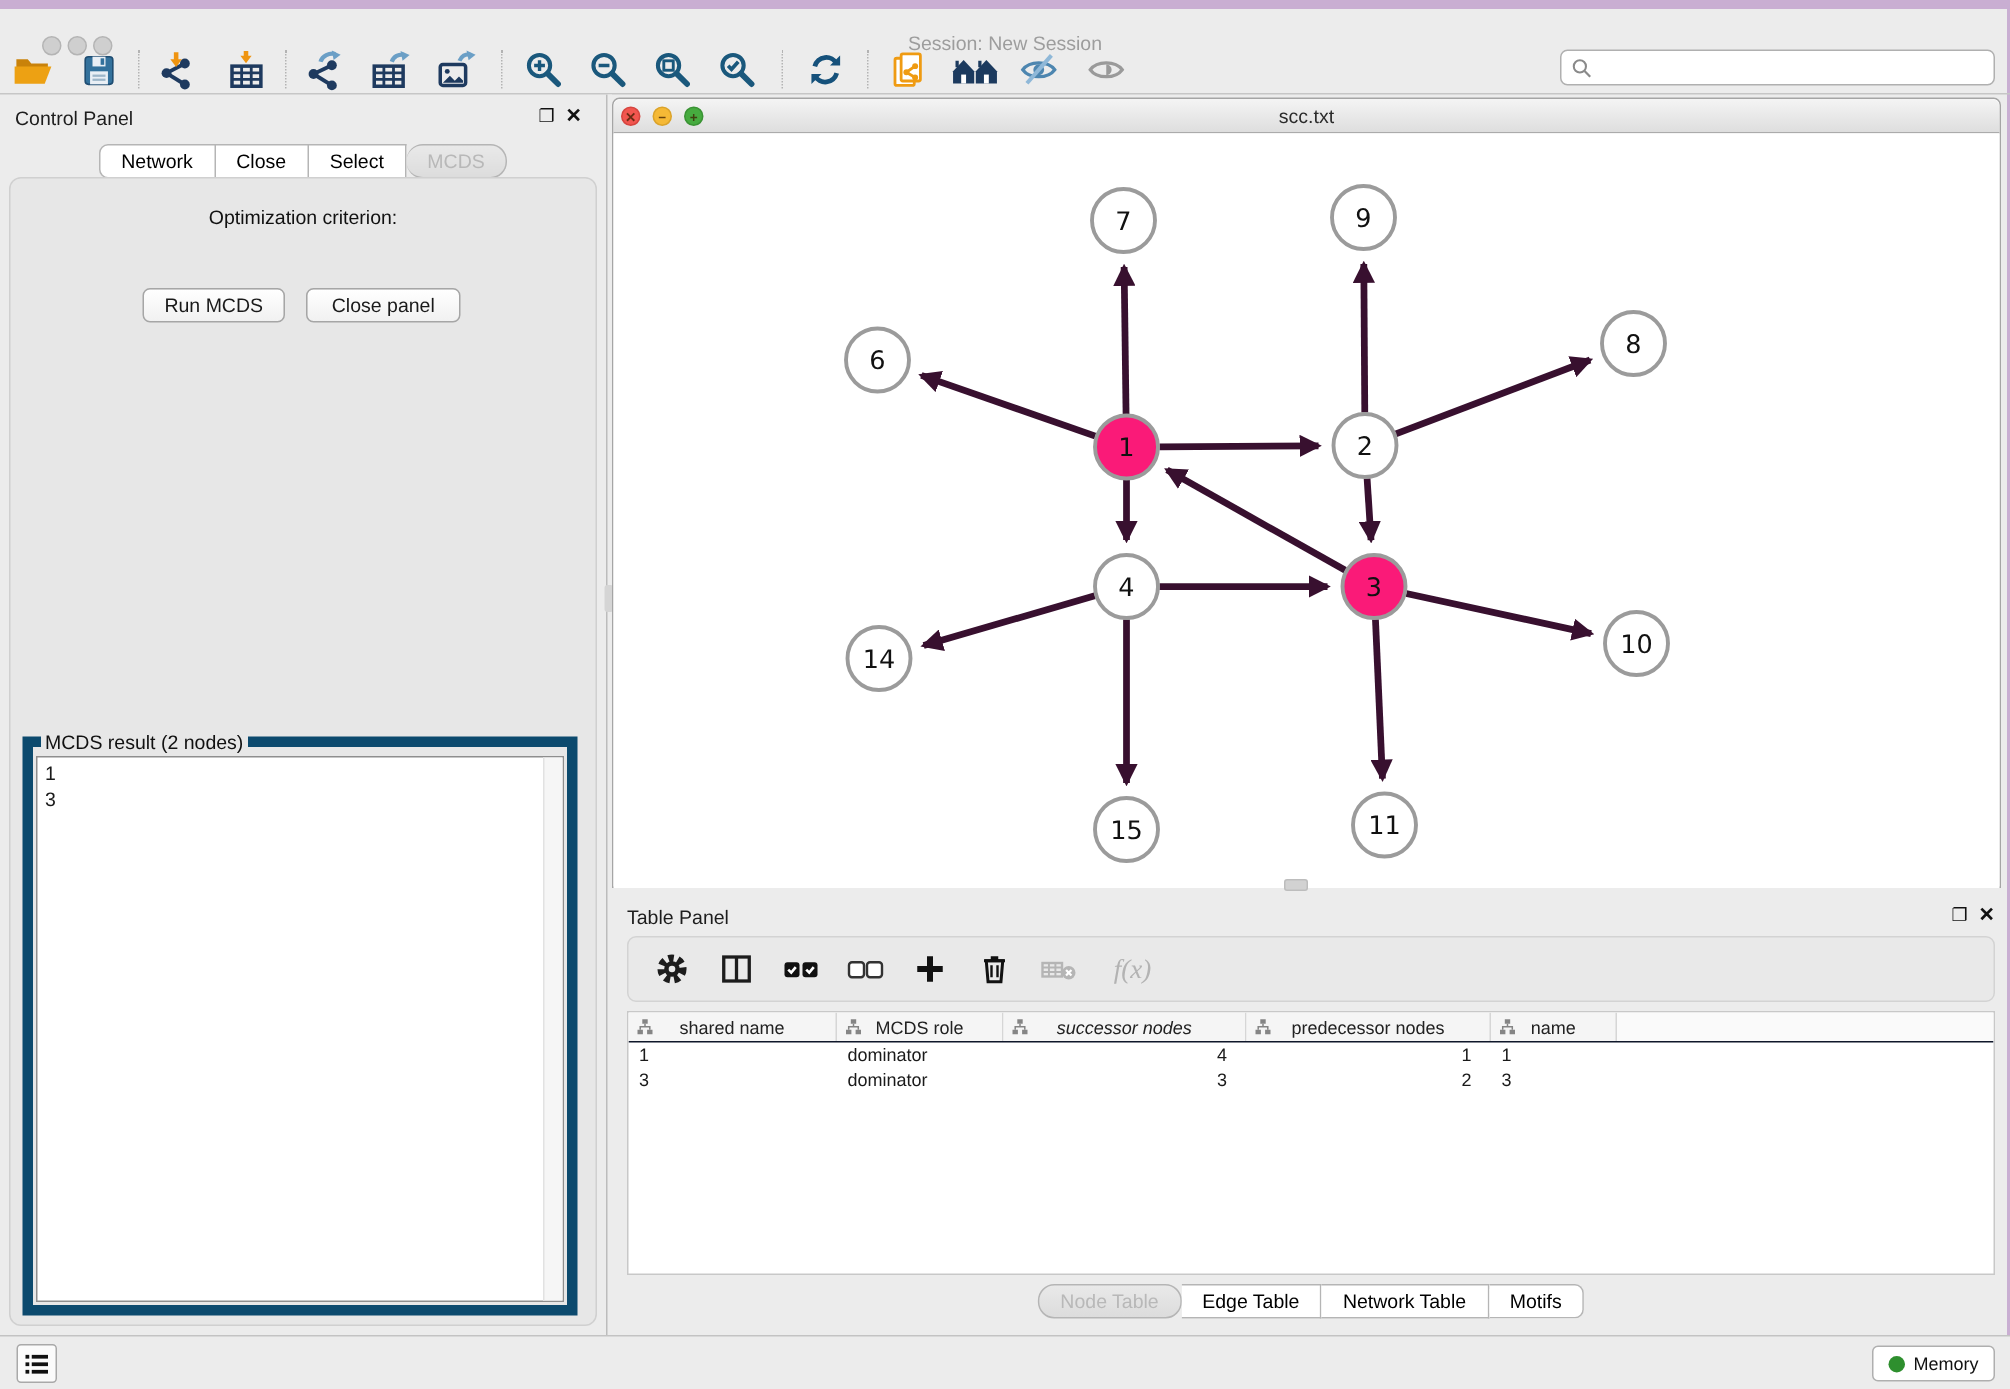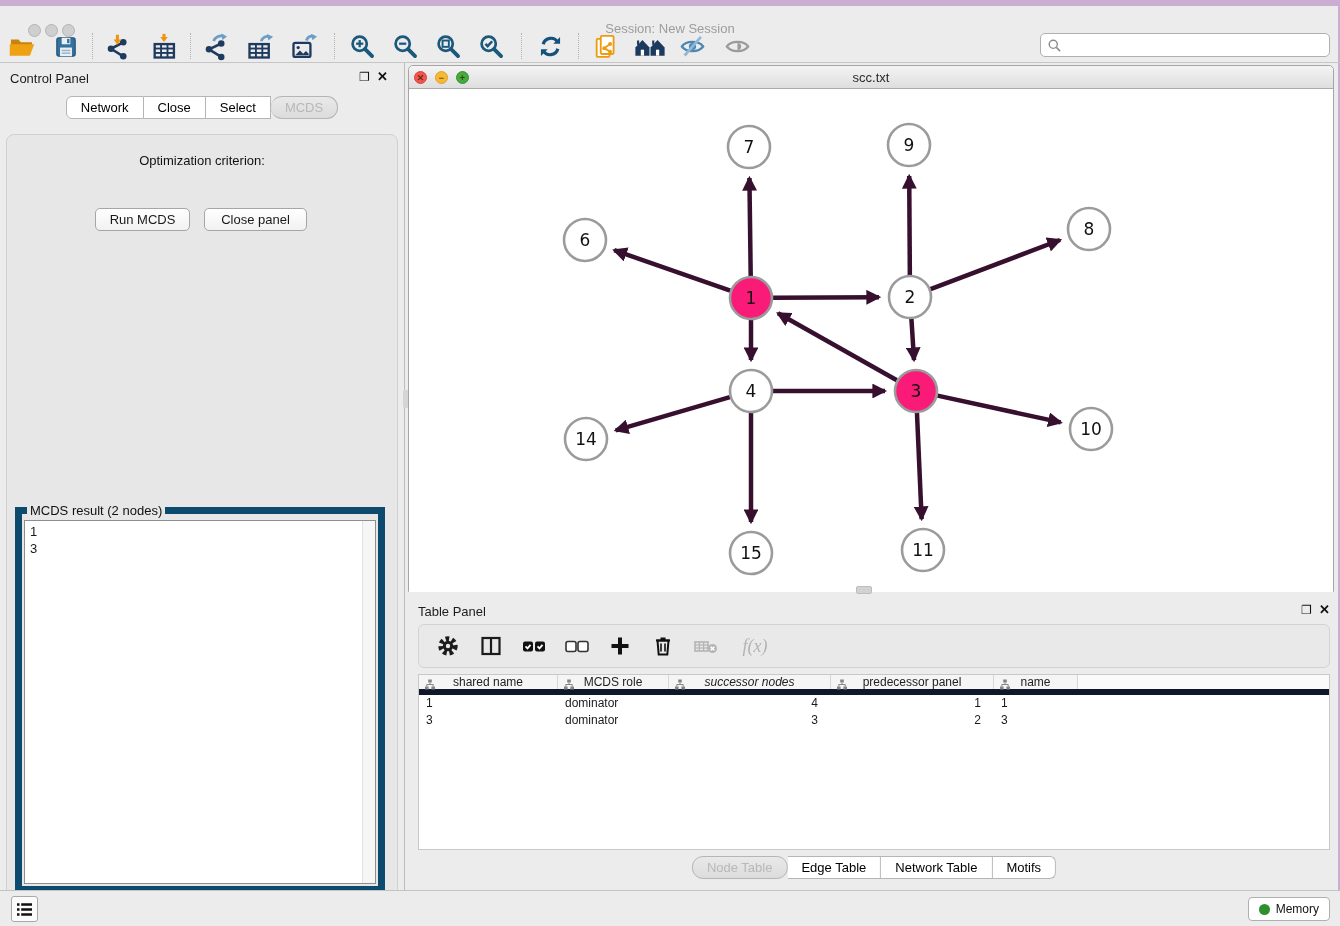--- a/index.html
+++ b/index.html
@@ -29,21 +29,21 @@
   #control-panel { left:0; top:63px; width:404px; height:827px; }
   .panel-title { position:absolute; left:10px; top:8px; font-size:13px; color:#1d1d1d; }
   .panel-float { position:absolute; top:8px; font-size:12px; color:#111; line-height:12px; }
   .panel-close { position:absolute; top:7px; font-size:13px; color:#111; font-weight:bold; line-height:13px; }
   #cp-tabs { position:absolute; left:0; top:33px; width:404px; display:flex; justify-content:center; }
   .seg-tab { height:23px; line-height:21px; padding:0 14px; font-size:13px; background:#fff;
     border:1px solid #b5b5b5; border-left:none; color:#000; white-space:nowrap; }
   .seg-tab:first-child { border-left:1px solid #b5b5b5; border-radius:6px 0 0 6px; }
   .seg-tab:last-child { border-radius:0 6px 6px 0; }
   .seg-tab.active { background:linear-gradient(#e9e9e9,#dcdcdc); color:#b8b8b8;border-radius:11px; }
-  #cp-body { position:absolute; left:6px; top:71px; width:392px; height:766px;
+  #cp-body { position:absolute; left:6px; top:55px; width:392px; height:766px;
     background:#e7e7e7; border:1px solid #d0d0d0; border-radius:8px; }
   #opt-label { position:absolute; left:0; top:18px; width:100%; text-align:center; font-size:13px; color:#111; }
   #opt-select { position:absolute; left:38px; top:40px; width:310px; height:23px; background:#fff;
     border:1px solid #a6a6a6; border-radius:5px; font-size:13px; line-height:21px; padding-left:9px; }
   #opt-select .chev { position:absolute; right:7px; top:2px; font-size:9px; color:#444; line-height:9px; text-align:center; }
   .cp-btn { position:absolute; top:73px; height:23px; background:linear-gradient(#ffffff,#f1f1f1);
     border:1px solid #a6a6a6; border-radius:5px; font-size:13px; text-align:center; line-height:21px; }
   #mcds-fieldset { position:absolute; left:8px; top:368px; width:370px; height:390px;
     border:7px solid #0c4a6e; padding:2px; }
   #mcds-fieldset legend { font-size:13px; padding:0 3px; margin-left:3px; color:#111; }
@@ -68,21 +68,21 @@
 
   
   #table-panel { left:408px; top:596px; width:932px; height:288px; }
   #tp-toolbar { position:absolute; left:10px; top:28px; width:912px; height:44px;
     background:#e9e9e9; border:1px solid #d3d3d3; border-radius:6px;
     display:flex; align-items:center; gap:15px; padding-left:15px; }
   .tpi { display:flex; align-items:center; justify-content:center; width:28px; height:28px; }
   #fx-label { font-family:"Liberation Serif", serif; font-style:italic; font-size:18px; color:#b3b3b3; }
   #tp-table { position:absolute; left:10px; top:78px; width:912px; height:176px;
     background:#fff; border:1px solid #c8c8c8; overflow:hidden; }
-  #tp-thead { display:flex; height:20px; background:#f5f5f5; border-bottom:6px solid #0f172a;justify-content:center; }
+  #tp-thead { display:flex; height:20px; background:#f5f5f5; border-bottom:1px solid #0f172a;justify-content:center; }
   .th { position:relative; display:flex; align-items:center; justify-content:center;
     font-size:12px; color:#222; border-right:1px solid #d6d6d6; background:#f5f5f5; }
   .th svg { position:absolute; left:5px; top:4px; }
   .th.filler { flex:1; border-right:none; background:#fafafa; }
   .tr { display:flex; height:17px; font-size:12px; }
   .td { padding:1px 0; white-space:nowrap; overflow:hidden; }
   .td.a-left { text-align:left; padding-left:7px; }
   .td.a-right { text-align:right; padding-right:13px; }
   #tp-tabs { position:absolute; left:50%; bottom:5px; transform:translateX(-50%); display:flex; }
 
@@ -445,21 +445,21 @@
           </svg>
           <span>successor nodes</span>
         </div>
         <div class="th" style="width: 163px;">
           <svg width="12" height="12" viewBox="0 0 12 12">
             <rect x="4.2" y="0.5" width="3.6" height="3" fill="#858585"></rect>
             <path d="M6 3.5v2M2.8 7.5v-2h6.4v2" fill="none" stroke="#858585" stroke-width="1"></path>
             <rect x="1" y="7.5" width="3.6" height="3" fill="#858585"></rect>
             <rect x="7.4" y="7.5" width="3.6" height="3" fill="#858585"></rect>
           </svg>
-          <span>predecessor panel</span>
+          <span>predecessor nodes</span>
         </div>
         <div class="th" style="width: 84px;">
           <svg width="12" height="12" viewBox="0 0 12 12">
             <rect x="4.2" y="0.5" width="3.6" height="3" fill="#858585"></rect>
             <path d="M6 3.5v2M2.8 7.5v-2h6.4v2" fill="none" stroke="#858585" stroke-width="1"></path>
             <rect x="1" y="7.5" width="3.6" height="3" fill="#858585"></rect>
             <rect x="7.4" y="7.5" width="3.6" height="3" fill="#858585"></rect>
           </svg>
           <span>name</span>
         </div>

